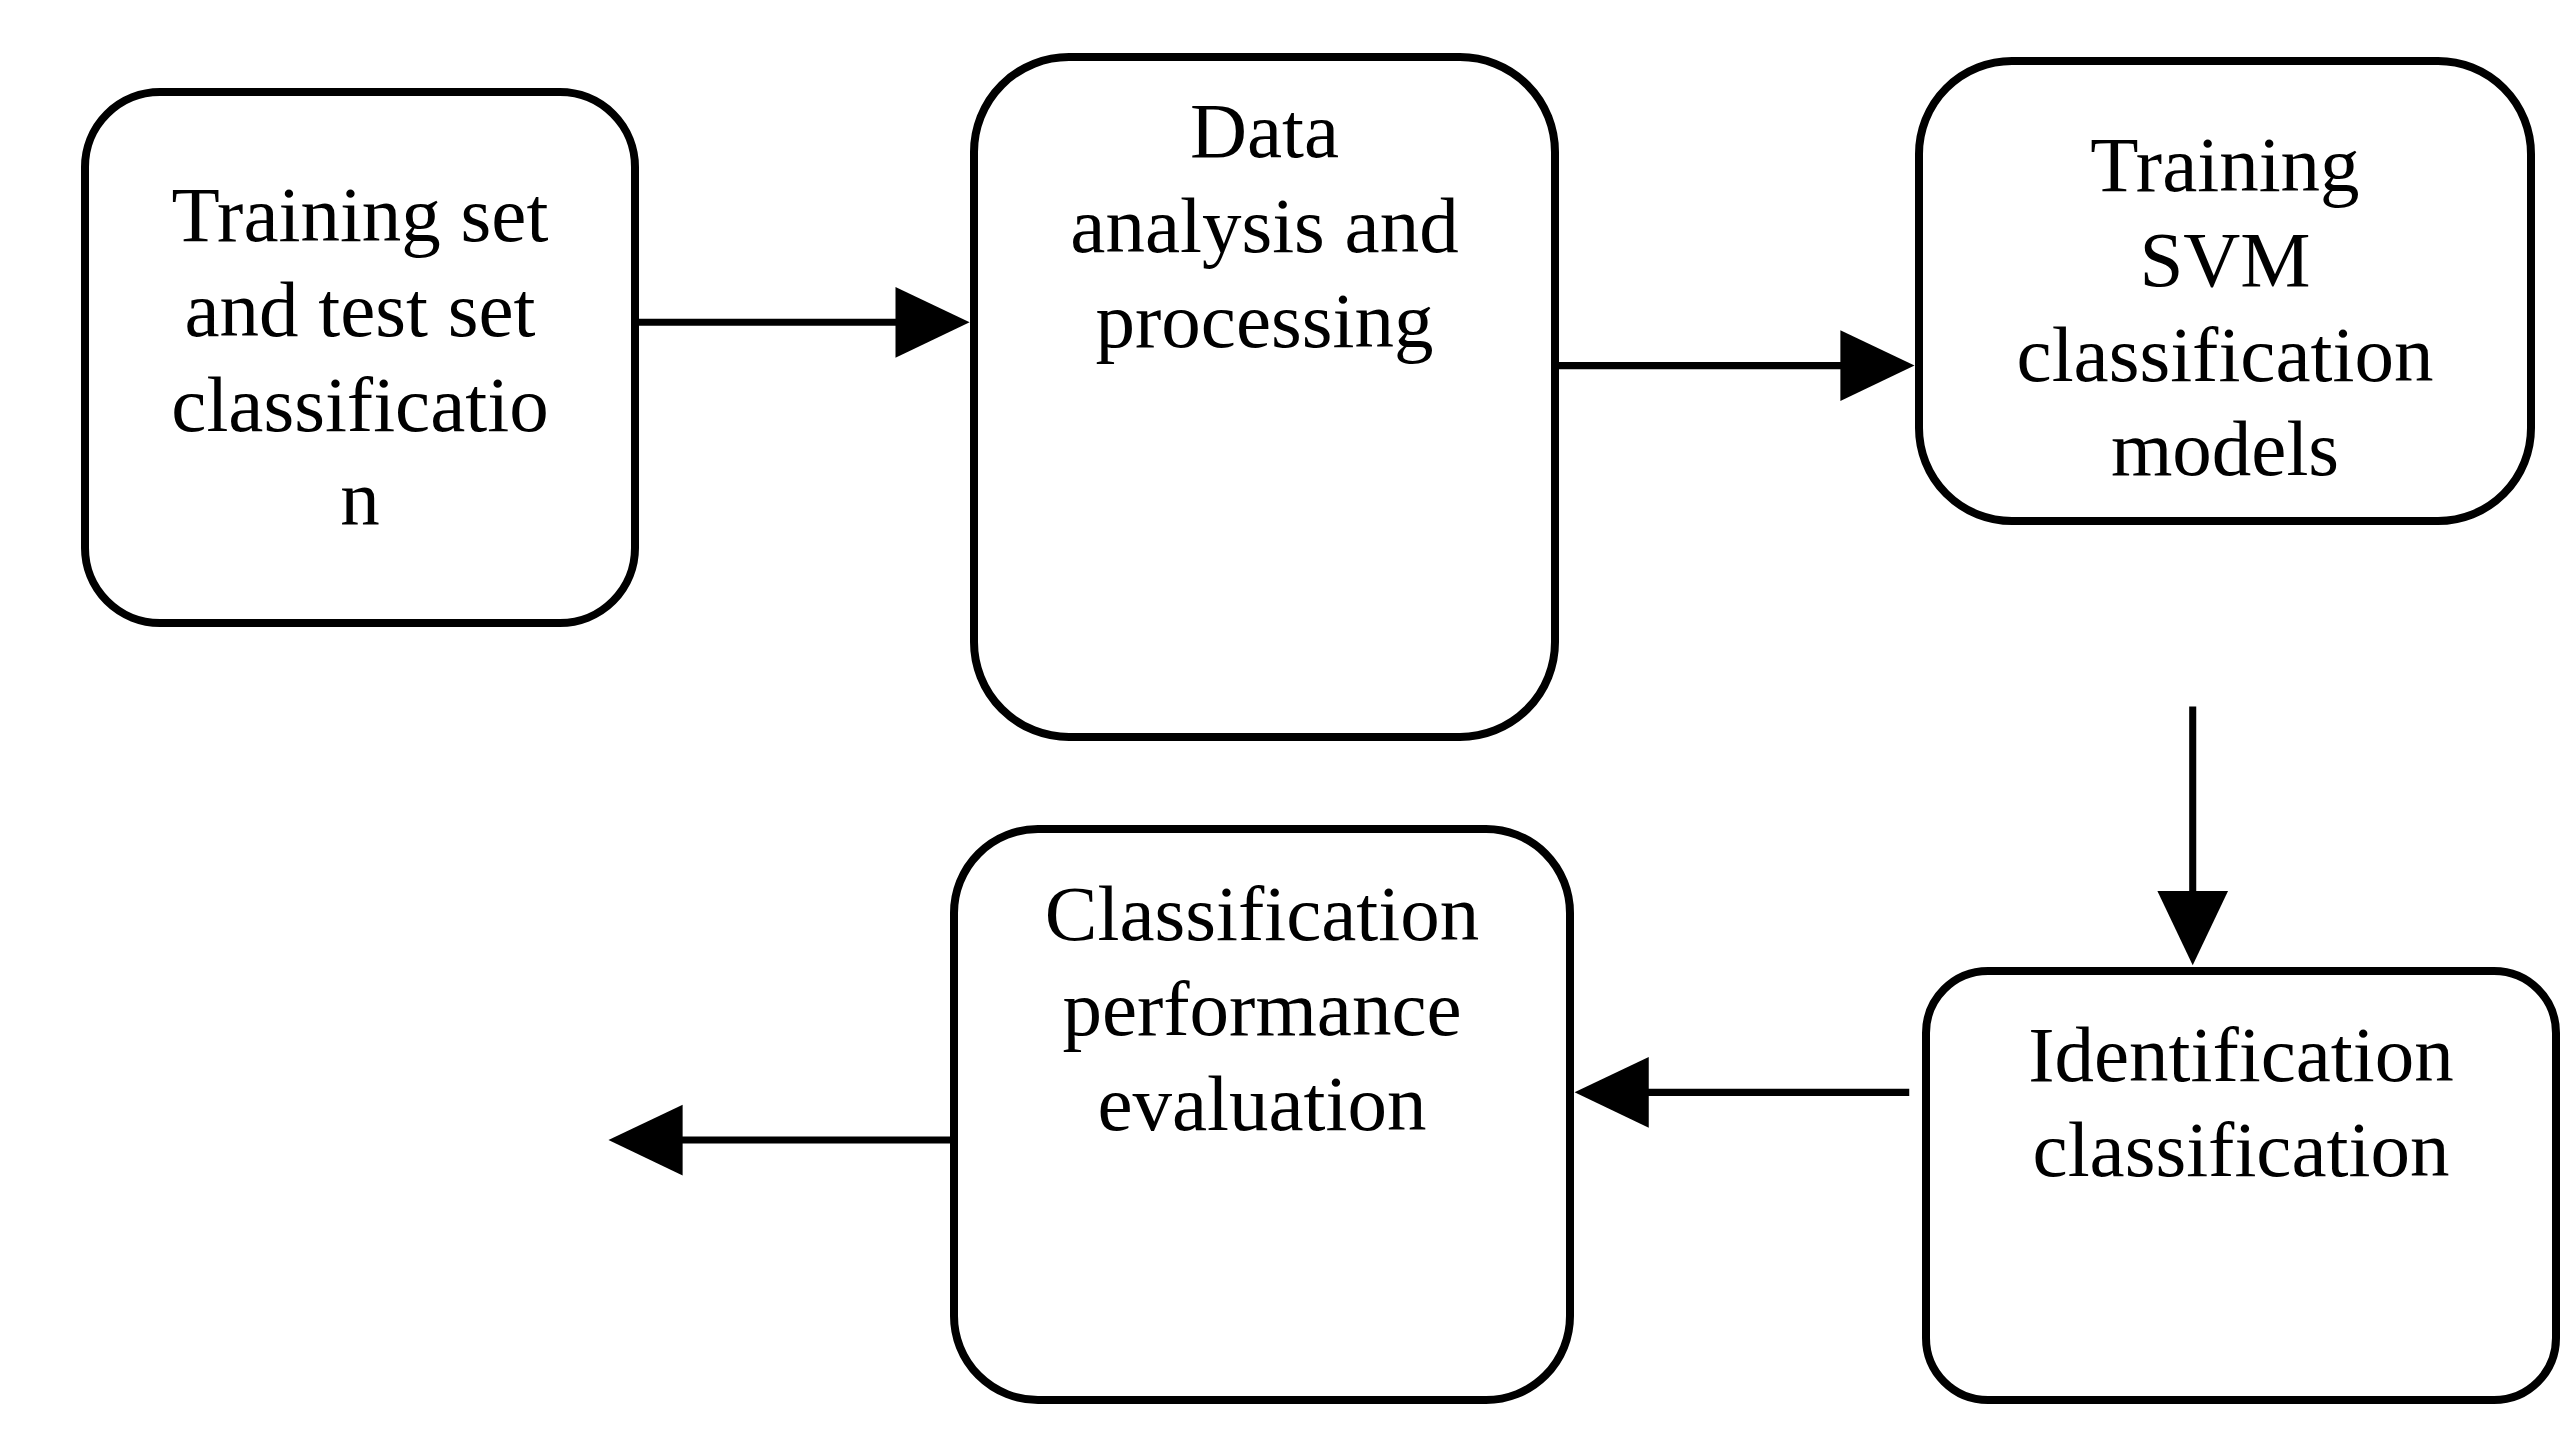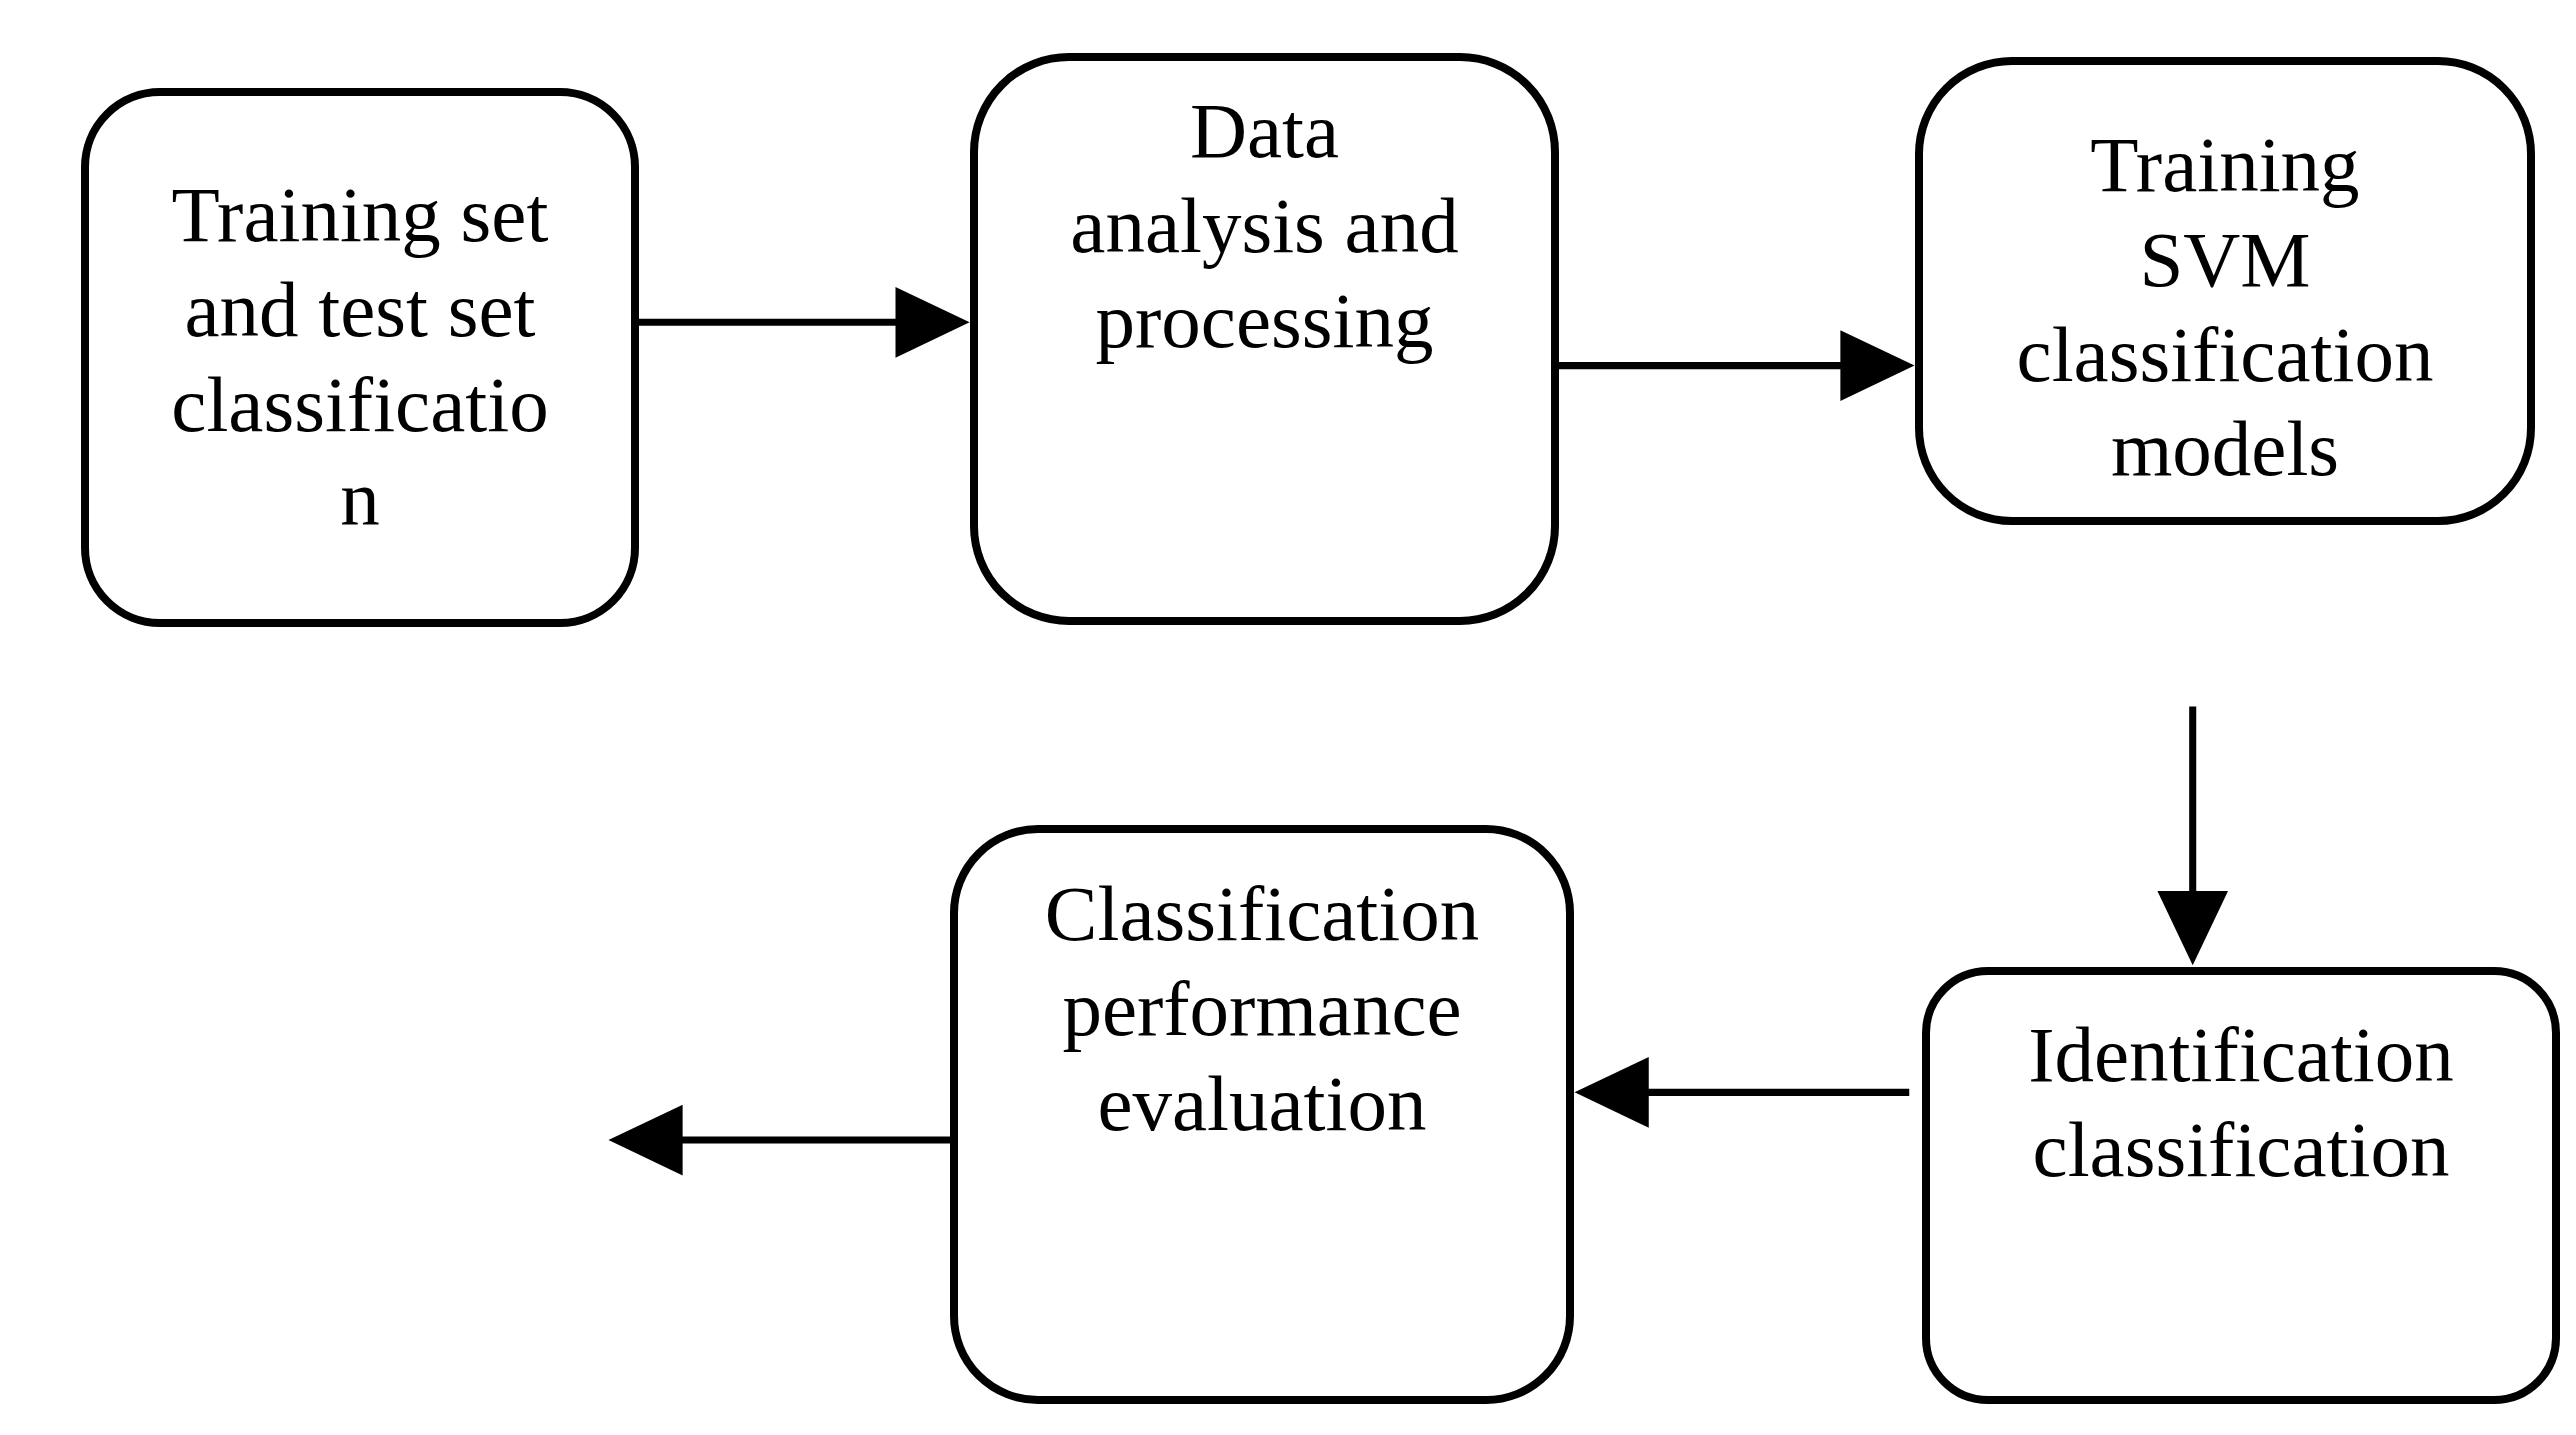--- a/index.html
+++ b/index.html
@@ -29,21 +29,21 @@
   .node-label {
     display: block;
     white-space: pre-line;
     text-align: center;
     font-size: 79px;
     line-height: 1.2;
     color: #000000;
   }
   
   .node-1 { left: 73px;   top: 88px;  width: 558px; height: 539px; border-radius: 79px;  justify-content: center; margin-left: 8px; }
-  .node-2 { left: 970px; top: 53px;   width: 589px; height: 572px; border-radius: 99px; padding-top: 23px; }
+  .node-2 { left: 970px; top: 53px;   width: 589px; height: 688px; border-radius: 99px; padding-top: 23px; }
   .node-3 { left: 1915px; top: 57px;   width: 620px; height: 468px; border-radius: 97px; padding-top: 53px; }
   .node-4 { left: 1922px; top: 967px; width: 638px; height: 437px; border-radius: 66px;  padding-top: 33px; }
   .node-5 { left: 950px; top: 825px;  width: 624px; height: 579px; border-radius: 88px; padding-top: 34px; }
   .node-6 { left: 44px;   top: 955px; width: 564px; height: 383px; border-radius: 75px;  padding-top: 25px; }
 
   .edges-layer {
     position: absolute;
     left: 0;
     top: 0;
     width: 2576px;

